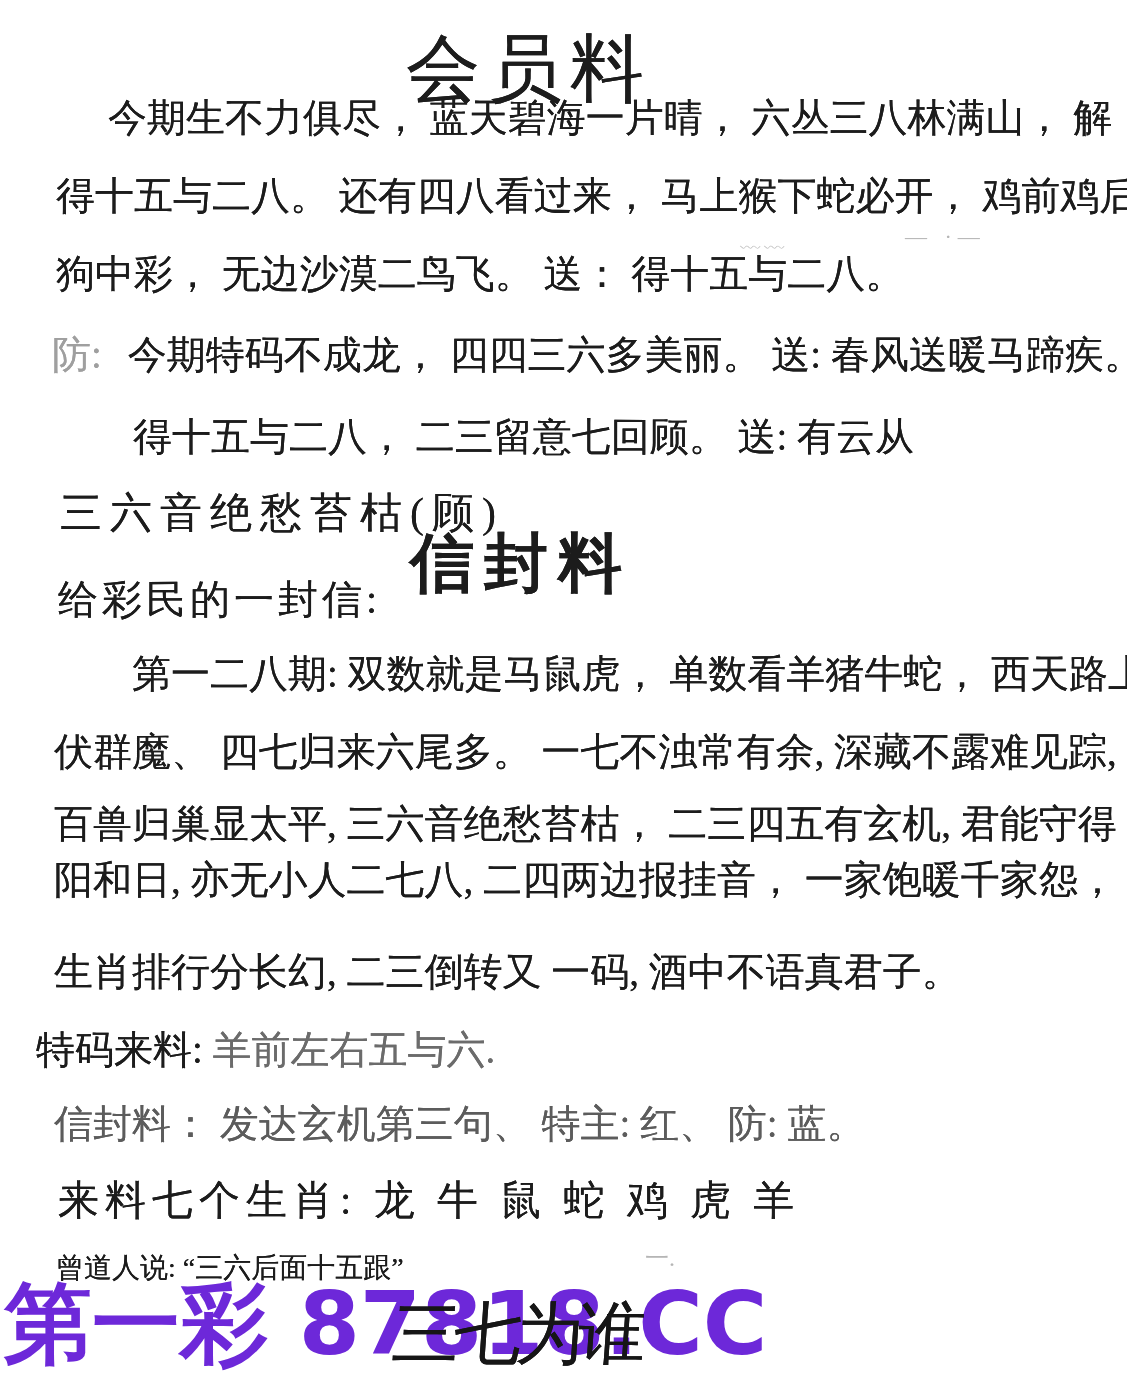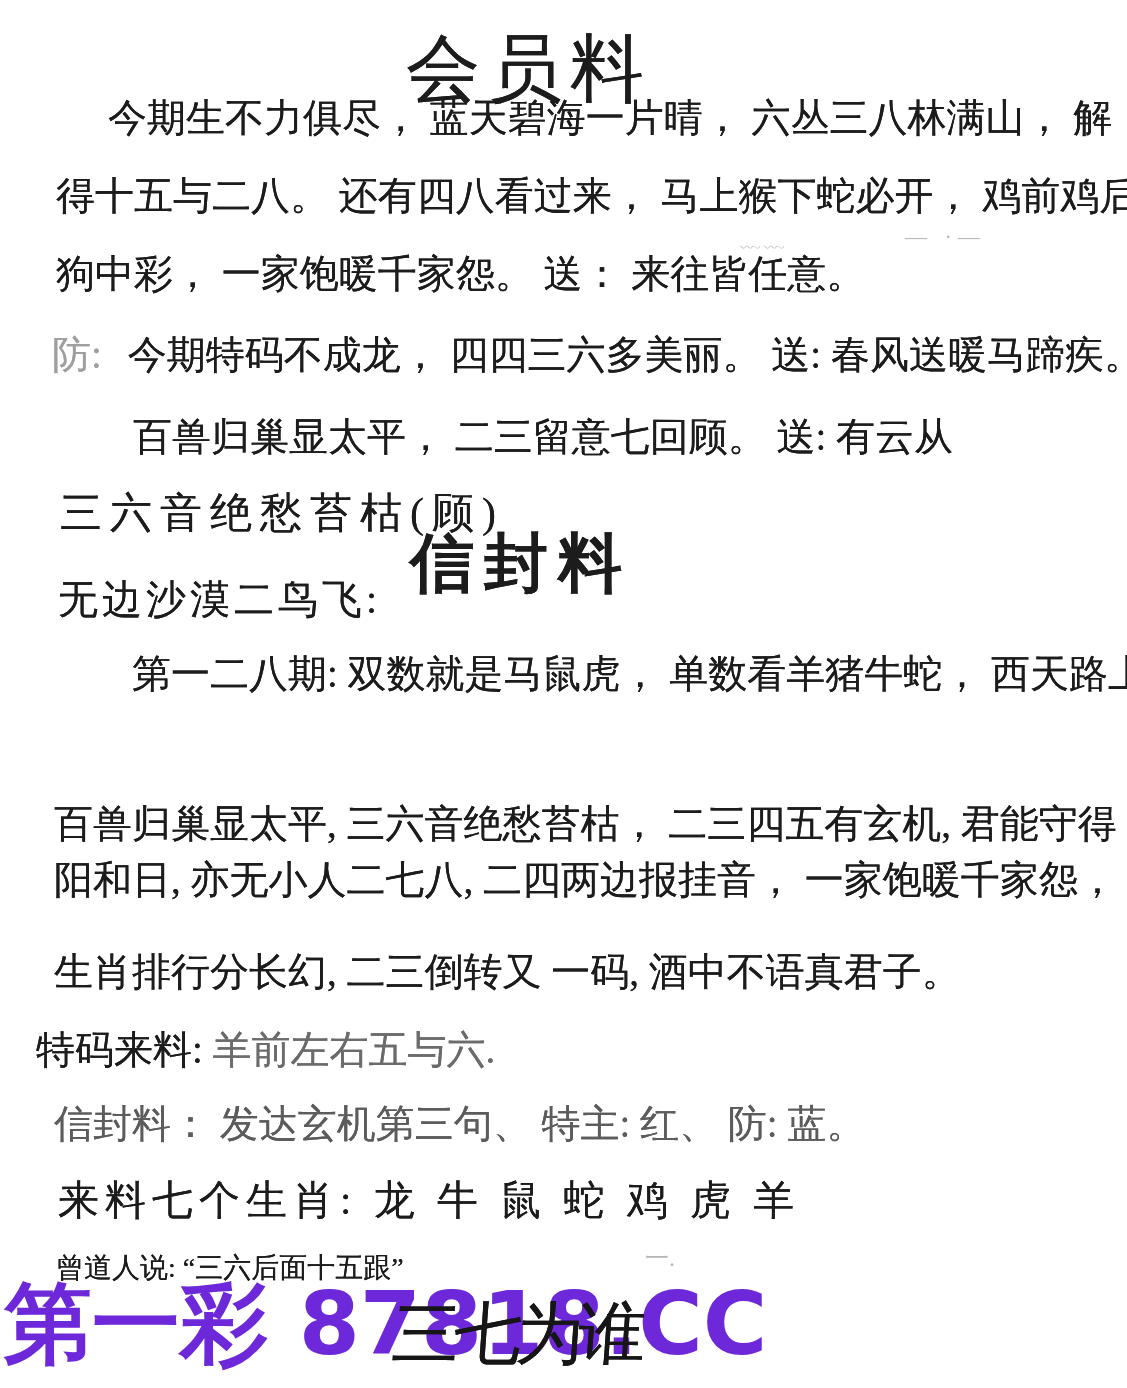--- a/index.html
+++ b/index.html
@@ -67,32 +67,33 @@
   }
 </style>
 </head>
 <body>
 
 <div id="canvas">
 
   <div class="line t-member">会员料</div>
   <div class="line m-p1">今期生不力俱尽， 蓝天碧海一片晴， 六丛三八林满山， 解</div>
   <div class="line m-p2">得十五与二八。 还有四八看过来， 马上猴下蛇必开， 鸡前鸡后</div>
-  <div class="line m-p3">狗中彩， 一家饱暖千家怨。 送： 来往皆任意。</div>
+  <div class="line m-p3">狗中彩， 无边沙漠二鸟飞。 送： 得十五与二八。</div>
 
   <div class="line fang">
     <span class="prefix">防:</span><span>今期特码不成龙， 四四三六多美丽。 送: 春风送暖马蹄疾。</span>
   </div>
 
-  <div class="line m-26">百兽归巢显太平， 二三留意七回顾。 送: 有云从</div>
+  <div class="line m-26">得十五与二八， 二三留意七回顾。 送: 有云从</div>
   <div class="line m-ds">三六音绝愁苔枯(顾)</div>
 
   <div class="line t-envelope">信封料</div>
-  <div class="line e-intro">无边沙漠二鸟飞:</div>
+  <div class="line e-intro">给彩民的一封信:</div>
   <div class="line e-l1">第一二八期: 双数就是马鼠虎， 单数看羊猪牛蛇， 西天路上</div>
+  <div class="line e-l2">伏群魔、 四七归来六尾多。 一七不浊常有余, 深藏不露难见踪,</div>
   <div class="line e-l3">百兽归巢显太平, 三六音绝愁苔枯， 二三四五有玄机, 君能守得</div>
   <div class="line e-l4">阳和日, 亦无小人二七八, 二四两边报挂音， 一家饱暖千家怨，</div>
   <div class="line e-l5">生肖排行分长幻, 二三倒转又 一码, 酒中不语真君子。</div>
 
   <div class="line e-tema">
     <span>特码来料:</span>
     <span class="value">羊前左右五与六.</span>
   </div>
 
   <div class="line e-shengxiao">来料七个生肖: 龙 牛 鼠 蛇 鸡 虎 羊</div>

